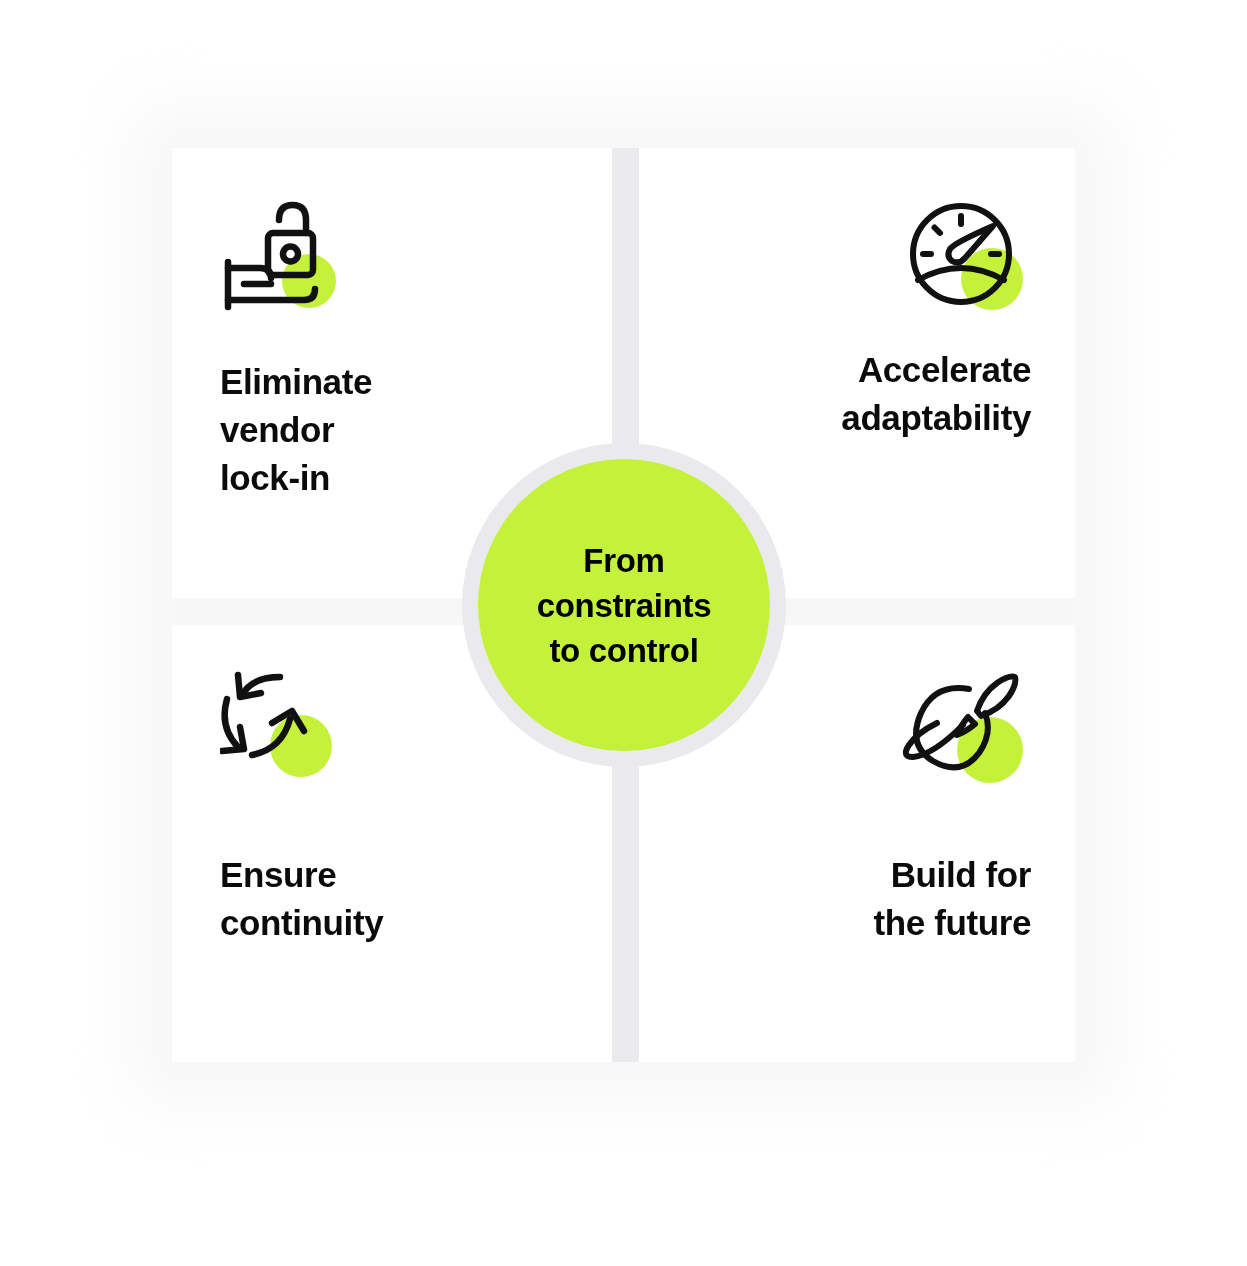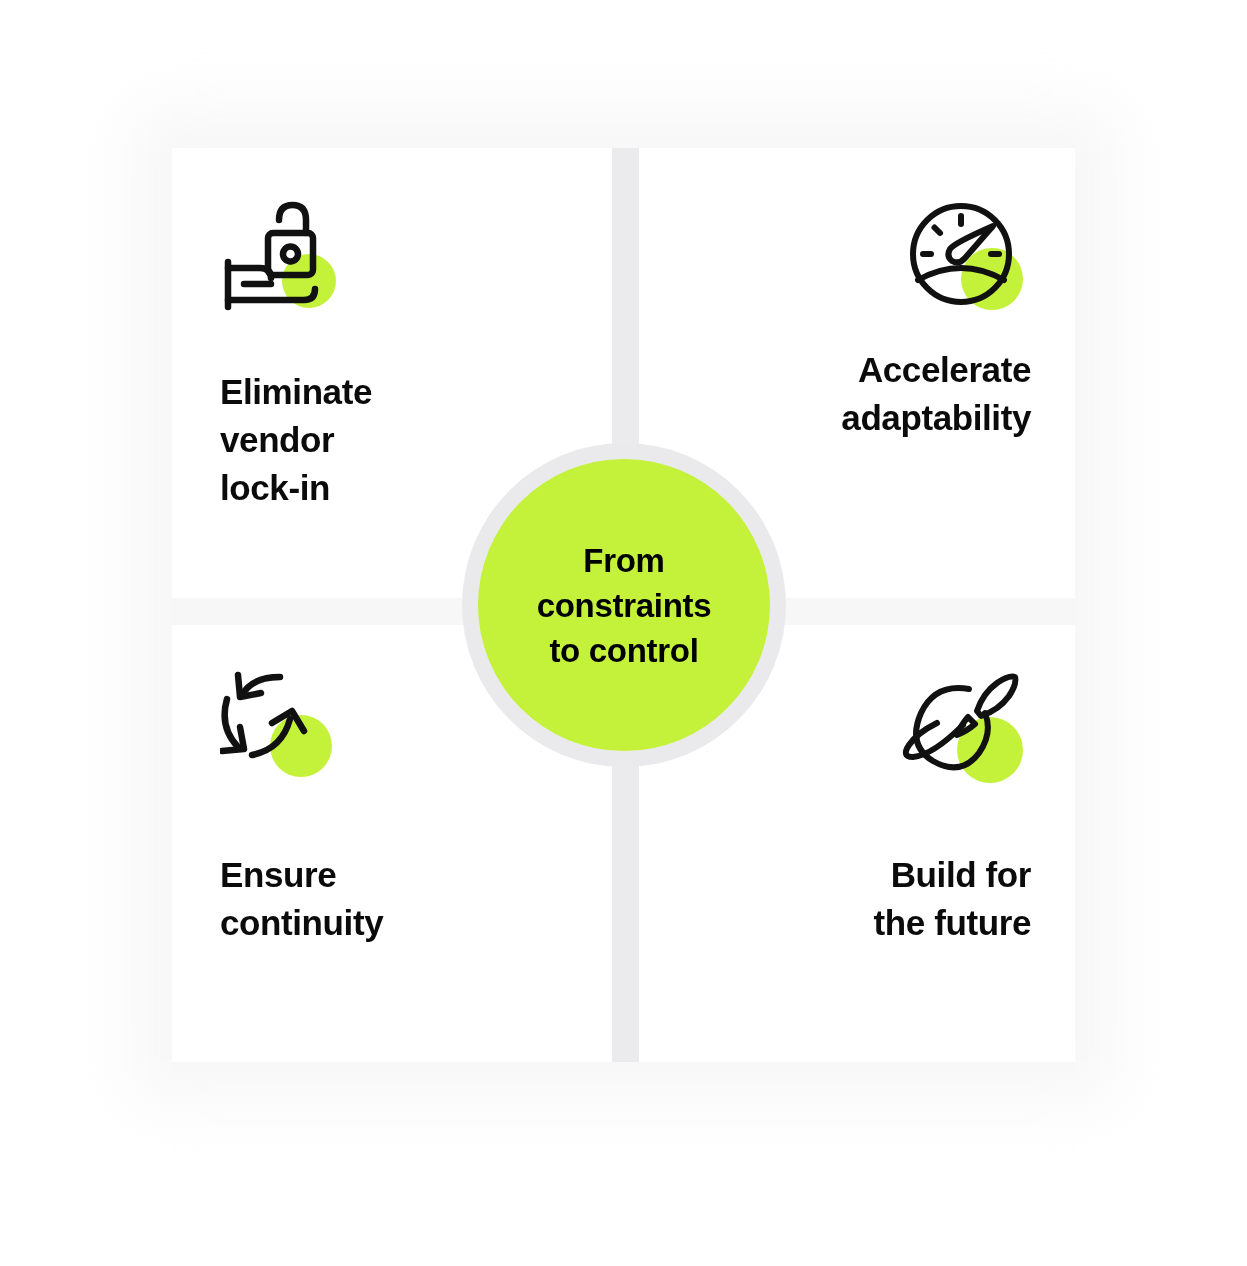--- a/index.html
+++ b/index.html
@@ -96,21 +96,21 @@
   
   .quad-title {
     margin: 0;
     font-size: 35px;
     line-height: 48px;
     font-weight: 700;
     letter-spacing: -0.4px;
     color: #0b0b0b;
     white-space: pre-line;
   }
-  .quad-tl .quad-title { margin-top: 50px; }
+  .quad-tl .quad-title { margin-top: 40px; }
   .quad-tr .quad-title { margin-top: 28px; }
   .quad-bl .quad-title { margin-top: 64px; }
   .quad-br .quad-title { margin-top: 64px; }
 
   
   #center-hub {
     position: absolute;
     left: 462px;
     top: 443px;
     width: 324px;

